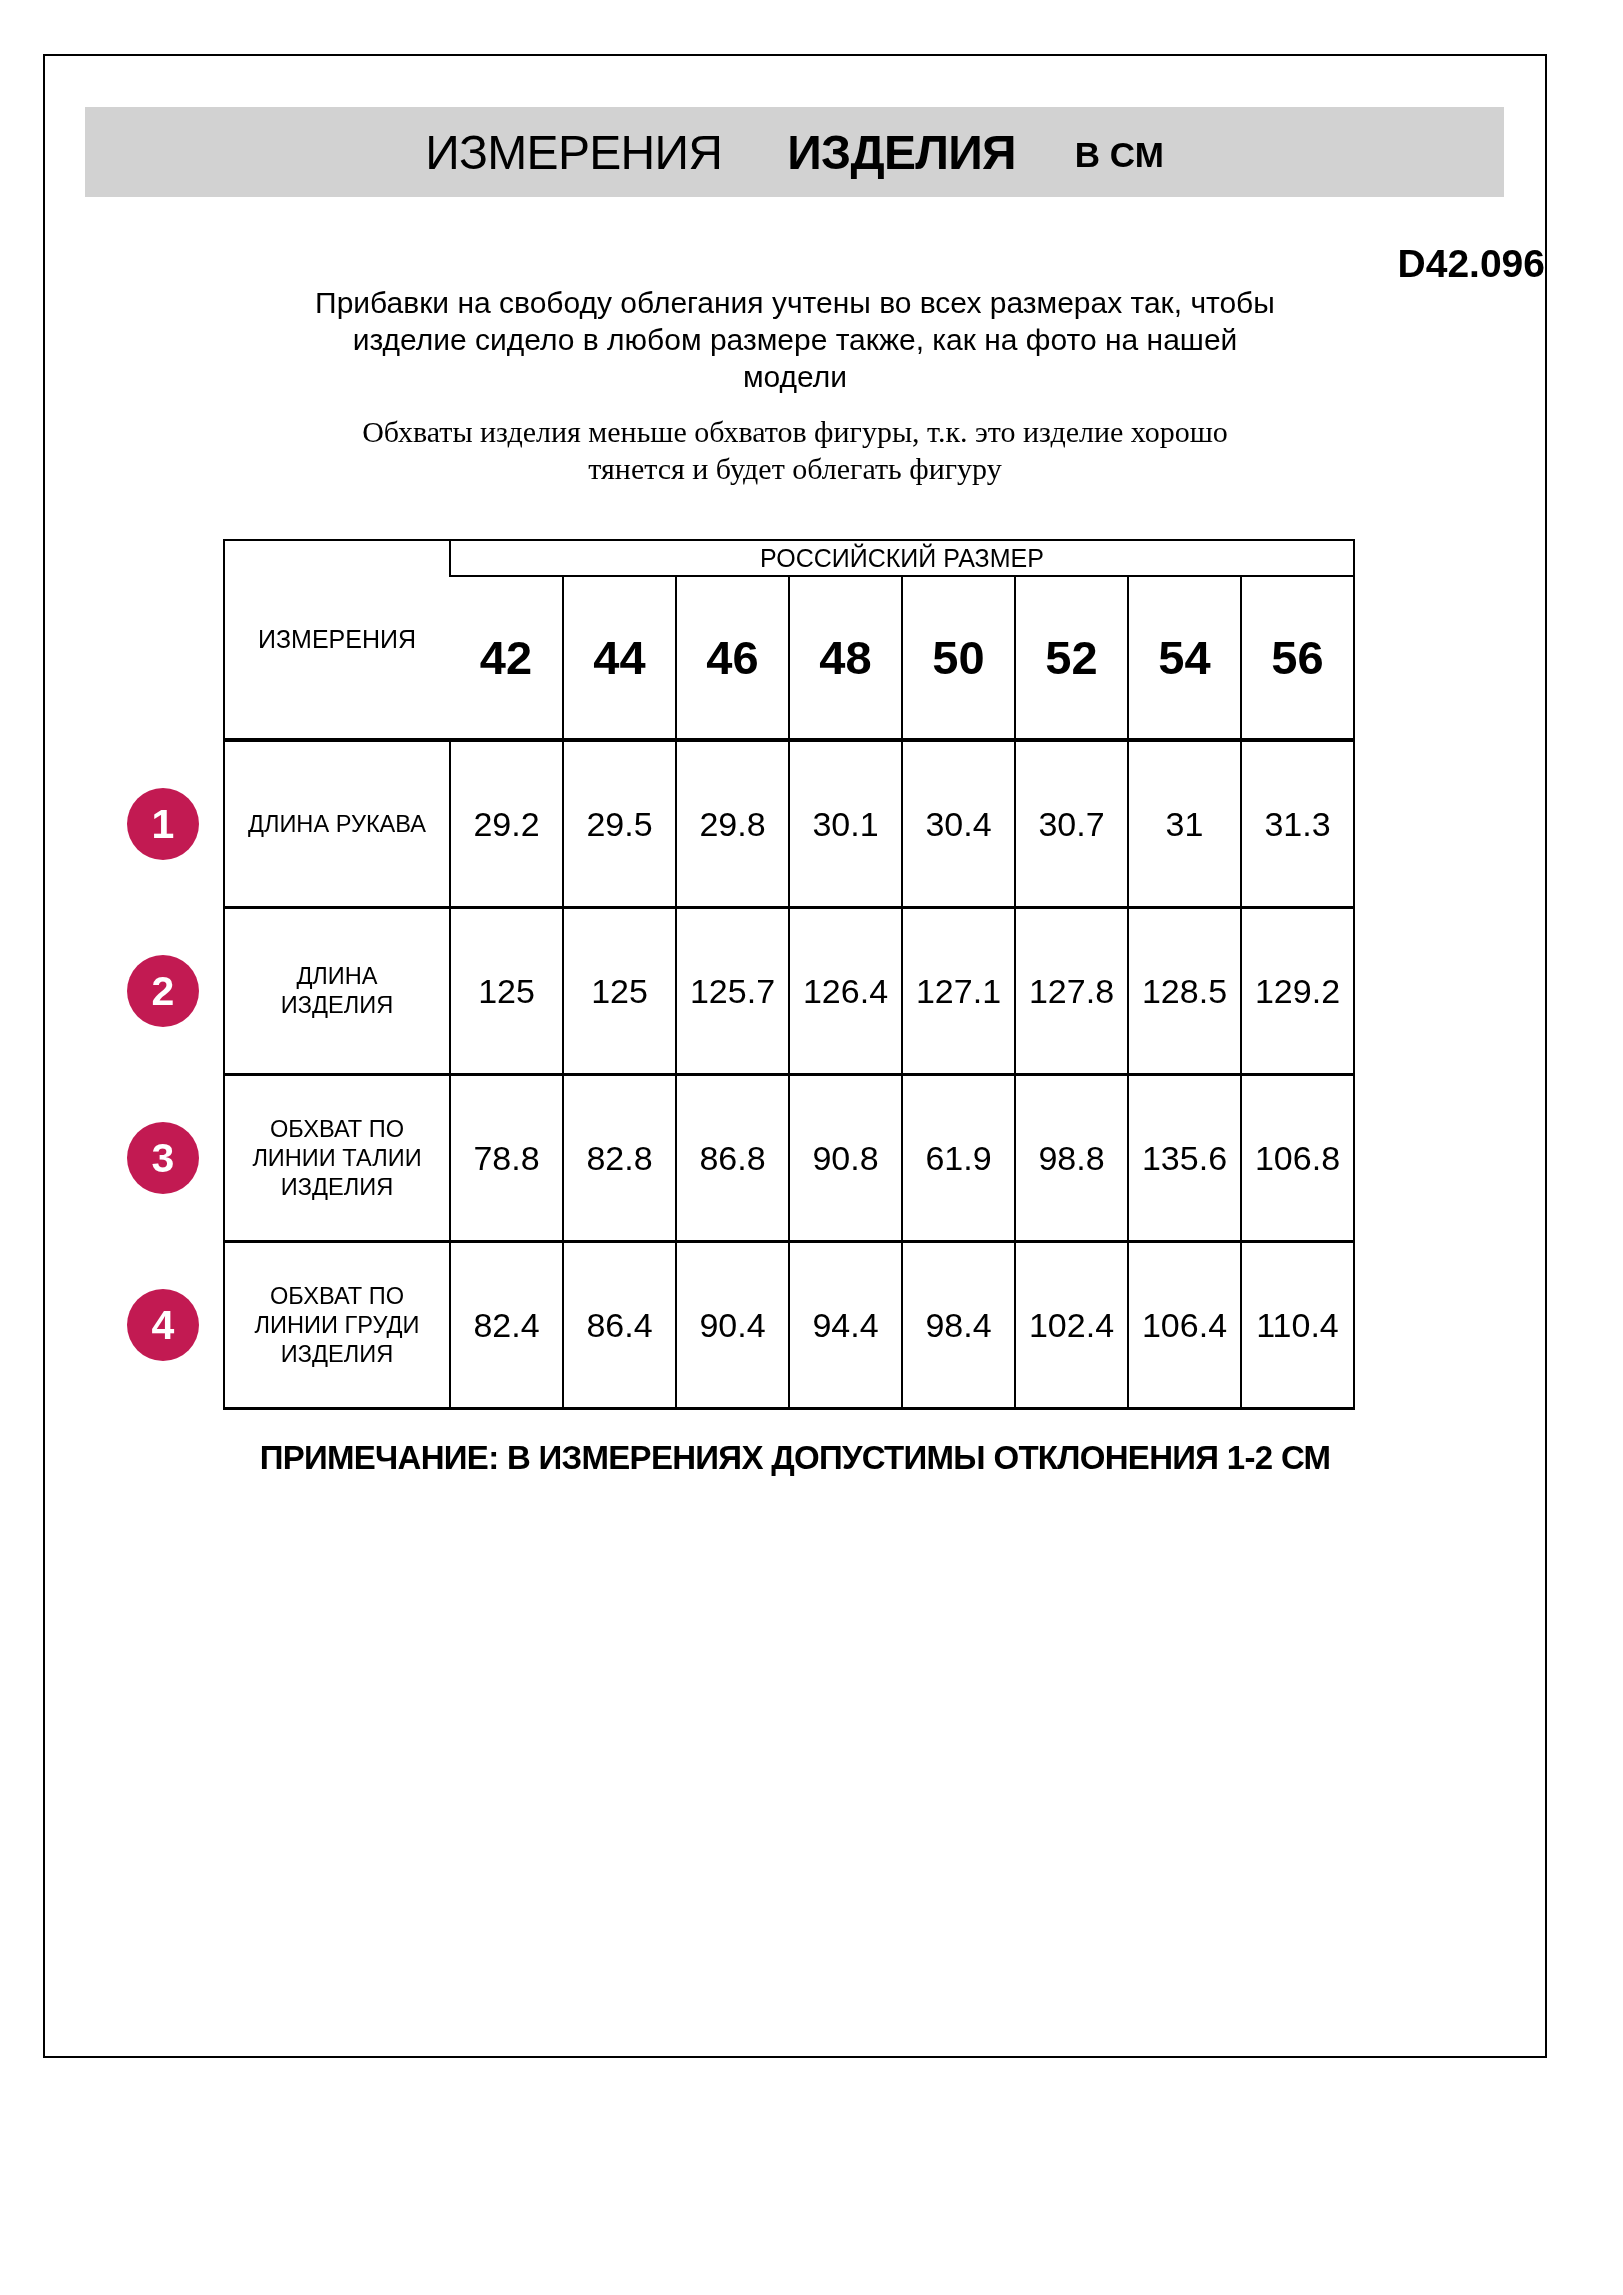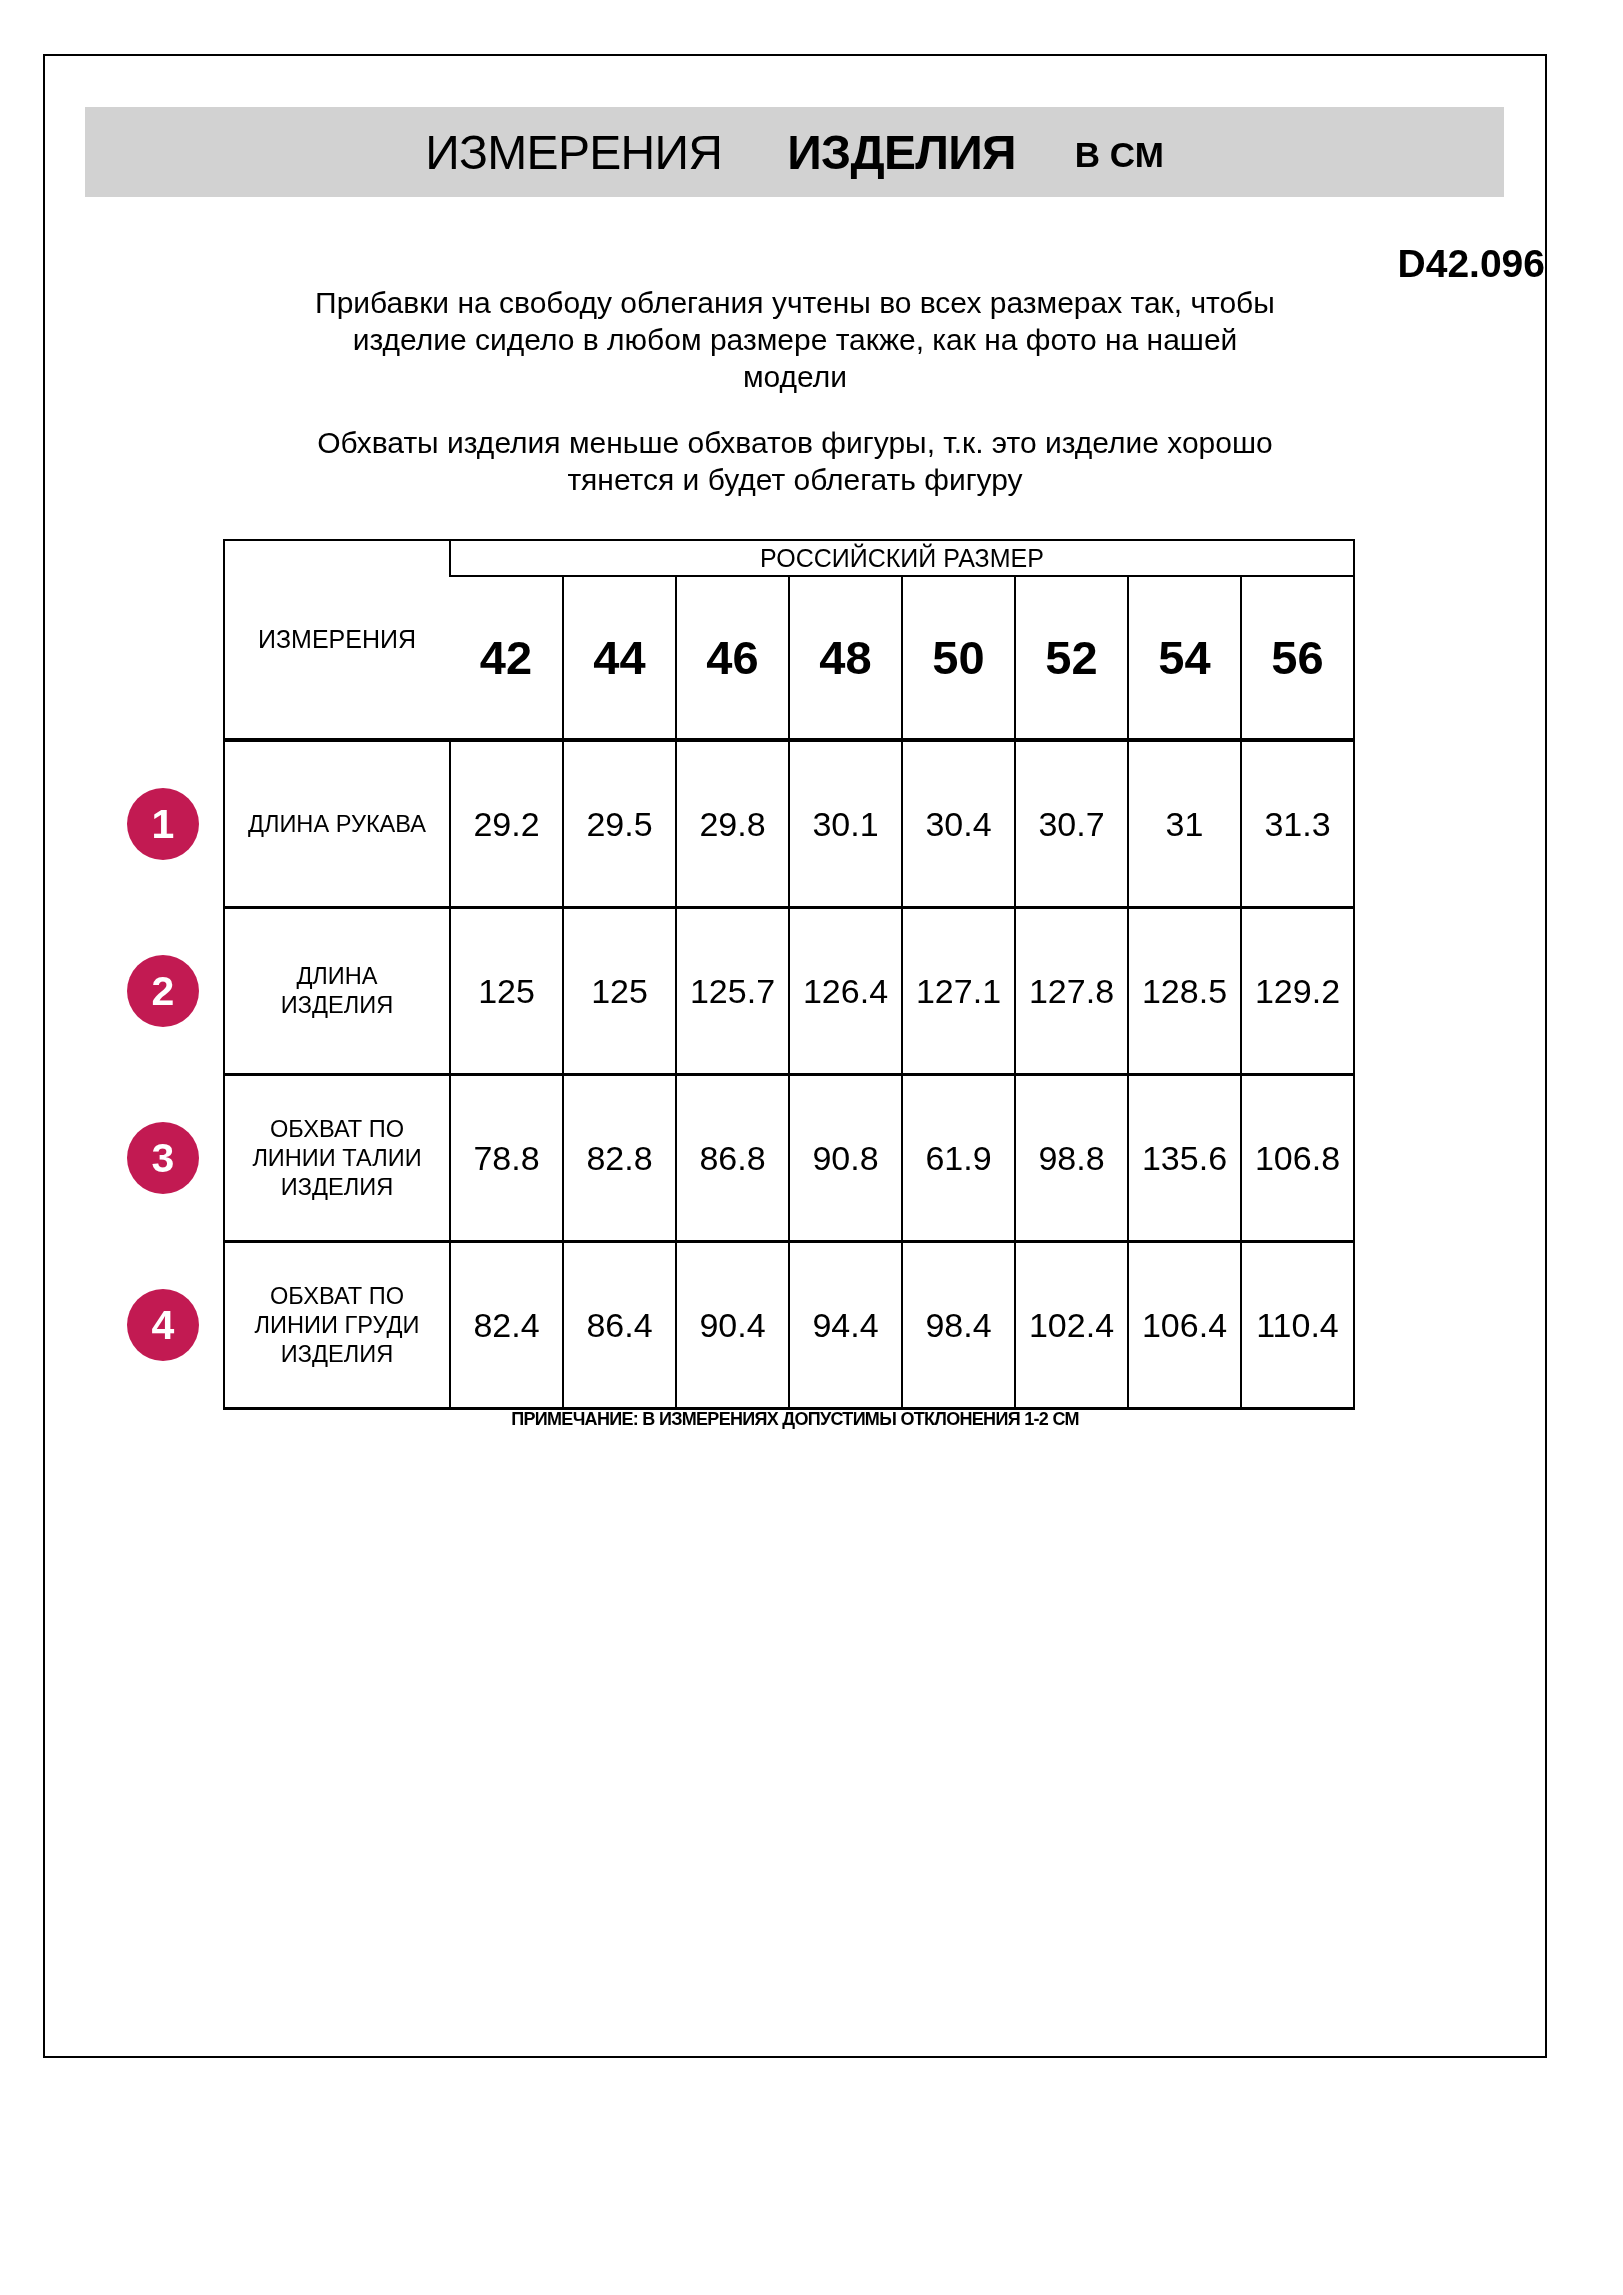--- a/index.html
+++ b/index.html
@@ -64,21 +64,21 @@
   .para {
     position: absolute;
     left: 0;
     width: 100%;
     text-align: center;
     font-size: 30px;
     line-height: 37px;
     white-space: pre-line;
   }
   .para1 { top: 228px; }
-  .para2 { top: 368px; }
+  .para2 { top: 357px; font-family: Liberation Serif, serif; }
 
   .size-table {
     position: absolute;
     left: 178px;
     top: 483px;
     border-collapse: collapse;
     border: 2.6px solid #000;
     table-layout: fixed;
   }
   .size-table th, .size-table td {
@@ -132,24 +132,24 @@
     color: #fff;
     font-size: 41px;
     font-weight: 700;
     display: flex;
     align-items: center;
     justify-content: center;
   }
   .note {
     position: absolute;
     left: 0;
-    top: 1353px;
+    top: 1383px;
     width: 100%;
     text-align: center;
-    font-size: 18px;
+    font-size: 33px;
     font-weight: 700;
     letter-spacing: -0.7px;
   }
 </style>
 </head>
 <body>
 
 <div class="sheet">
 
   <div class="title-bar">

